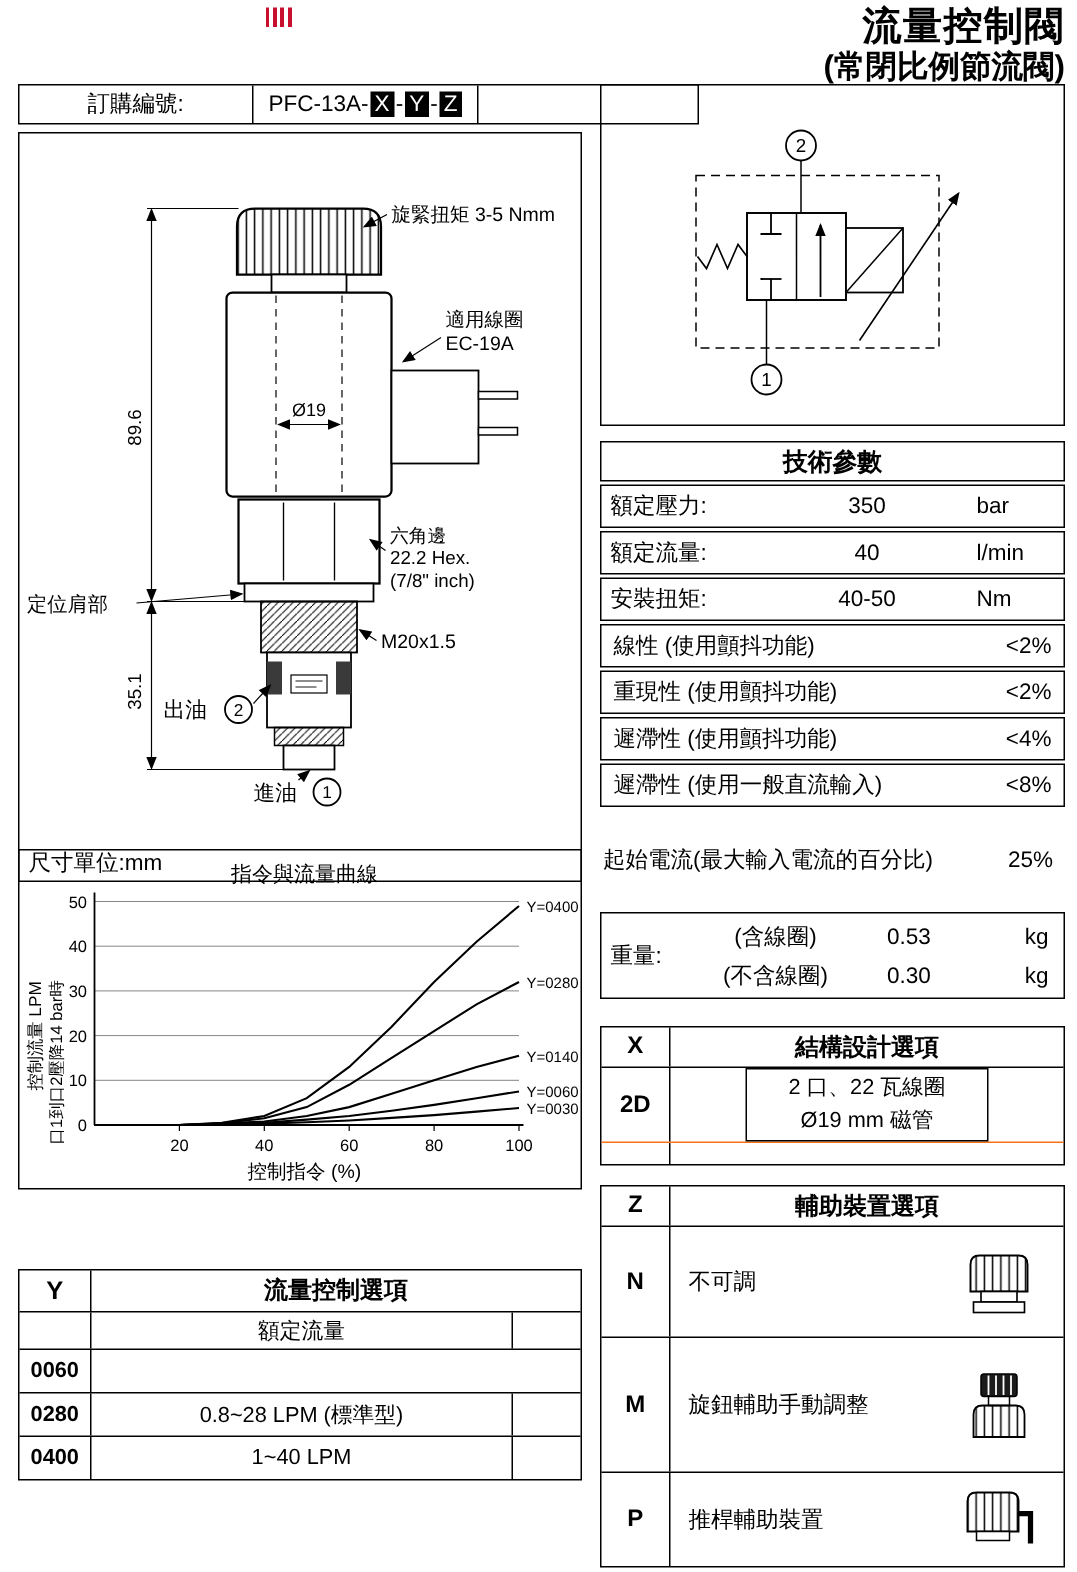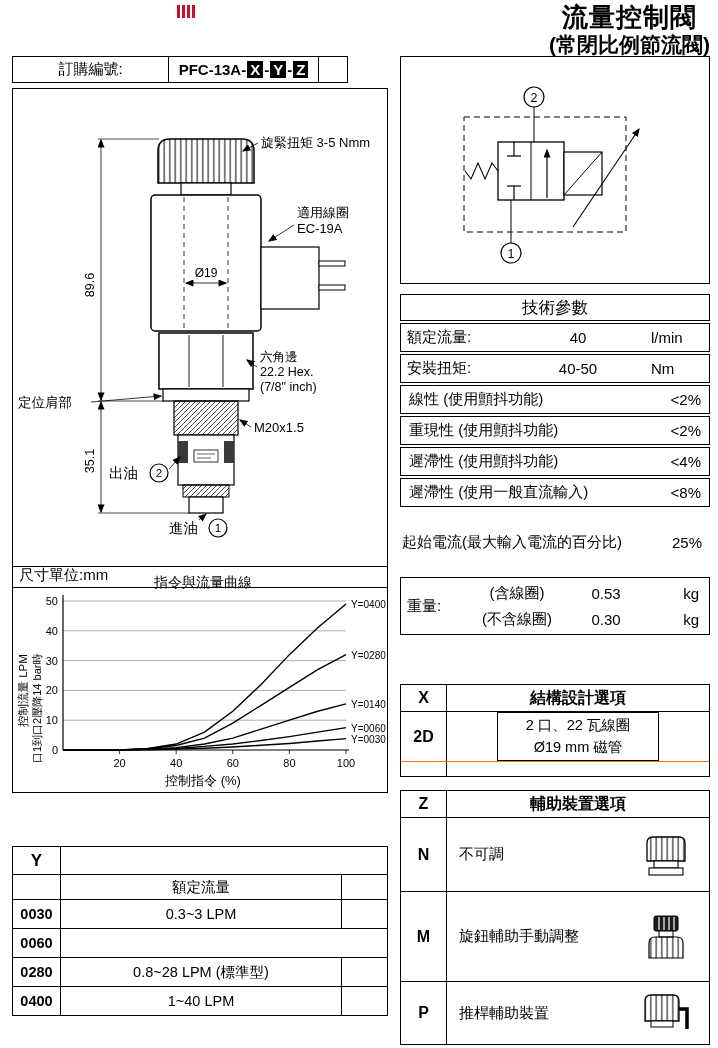--- a/index.html
+++ b/index.html
@@ -6,36 +6,36 @@
   *{box-sizing:border-box}
   body{position:relative;width:718px;height:1048px;background:#fff;color:#000;
        font-family:"Liberation Sans","DejaVu Sans",sans-serif;overflow:hidden;font-size:14px}
   .abs{position:absolute}
   svg{display:block}
   svg text{font-family:"Liberation Sans","DejaVu Sans",sans-serif;fill:#000}
 
   .logo-mark{left:177px;top:5px;width:18px;height:13px;
     background:repeating-linear-gradient(90deg,#c8102e 0 2.5px,transparent 2.5px 5px)}
 
-  .hdr{top:3px;right:8px;text-align:center;line-height:1.15}
+  .hdr{top:3px;right:8px;text-align:right;line-height:1.15}
   .hdr-title{font-size:26px;font-weight:bold;letter-spacing:1px}
   .hdr-sub{font-size:21px;font-weight:bold}
 
-  .order{left:12px;top:56px;width:336px;height:27px;border:1.5px solid #000;display:flex;font-size:15px}
+  .order{left:12px;top:56px;width:454px;height:27px;border:1.5px solid #000;display:flex;font-size:15px}
   .order-label{width:156px;border-right:1px solid #000;display:flex;align-items:center;justify-content:center}
-  .order-code{width:150px;border-right:1px solid #000;display:flex;align-items:center;justify-content:center;font-weight:bold;gap:1px}
+  .order-code{width:150px;border-right:1px solid #000;display:flex;align-items:center;justify-content:center;font-weight:normal;gap:1px}
   .kbox{background:#000;color:#fff;padding:0 3px;display:inline-block;line-height:17px}
 
   .draw{left:12px;top:88px;width:376px;height:500px;border:1.5px solid #000}
   .sym{left:400px;top:56px;width:310px;height:228px;border:1.5px solid #000}
   .chartbox{left:12px;top:566px;width:376px;height:227px;border:1.5px solid #000}
 
   .tech{left:400px;top:294px;width:310px;font-size:15px}
   .t-head{height:27px;border:1.5px solid #000;display:flex;align-items:center;justify-content:center;
-          font-weight:normal;font-size:16.5px;margin-bottom:2px}
+          font-weight:bold;font-size:16.5px;margin-bottom:2px}
   .t-row3,.t-row2{display:flex;align-items:center;border:1px solid #000;height:29px;margin-bottom:2px}
   .c-label{width:104px;padding-left:6px}
   .c-val{flex:1;text-align:center}
   .c-unit{width:58px}
   .t-row2{justify-content:space-between;padding:0 8px}
   .t-start{display:flex;justify-content:space-between;align-items:center;height:26px;margin:22px 0;padding:0 8px 0 2px}
   .t-weight{display:flex;align-items:center;border:1px solid #000;height:58px}
   .w-label{width:56px;padding-left:6px}
   .w-rows{flex:1}
   .w-row{display:flex;align-items:center;height:26px}
@@ -216,20 +216,25 @@
     <line x1="172" y1="170" x2="238" y2="72" stroke="#000" stroke-width="1.1" marker-end="url(#arr)"></line>
     <line x1="110" y1="143" x2="110" y2="186" stroke="#000" stroke-width="1"></line>
     <circle cx="110" cy="196" r="10" fill="none" stroke="#000" stroke-width="1.2"></circle>
     <text x="110" y="200.5" text-anchor="middle" font-size="12.5">1</text>
   </svg>
 </div>
 
 <div class="tech abs">
   <div class="t-head">技術參數</div>
 
+  <div class="t-row3">
+    <div class="c-label">額定壓力:</div>
+    <div class="c-val">350</div>
+    <div class="c-unit">bar</div>
+  </div>
   <div class="t-row3">
     <div class="c-label">額定流量:</div>
     <div class="c-val">40</div>
     <div class="c-unit">l/min</div>
   </div>
   <div class="t-row3">
     <div class="c-label">安裝扭矩:</div>
     <div class="c-val">40-50</div>
     <div class="c-unit">Nm</div>
   </div>
@@ -379,32 +384,28 @@
         <polyline points="42,18 50,18 50,38" fill="none" stroke="#000" stroke-width="3.5"></polyline>
         <rect x="14" y="30" width="22" height="6" fill="#fff" stroke="#000" stroke-width="1"></rect>
       </svg>
     </div>
   </div>
 </div>
 
 <div class="ft abs">
   <div class="ft-row ft-h first">
     <div class="ft-key" style="font-size:17px">Y</div>
+    <div class="ft-title">流量控制選項</div>
   </div>
   <div class="ft-row ft-sub">
     <div class="ft-key"></div>
     <div class="ft-mid">額定流量</div>
     <div class="ft-end"></div>
   </div>
   <div class="ft-row ft-d">
-    <div class="ft-key">0030</div>
-    <div class="ft-mid">0.3~3 LPM</div>
-    <div class="ft-end"></div>
-  </div>
-  <div class="ft-row ft-d">
     <div class="ft-key">0060</div>
     <div class="ft-end"></div>
   </div>
   <div class="ft-row ft-d">
     <div class="ft-key">0280</div>
     <div class="ft-mid">0.8~28 LPM (標準型)</div>
     <div class="ft-end"></div>
   </div>
   <div class="ft-row ft-d">
     <div class="ft-key">0400</div>

